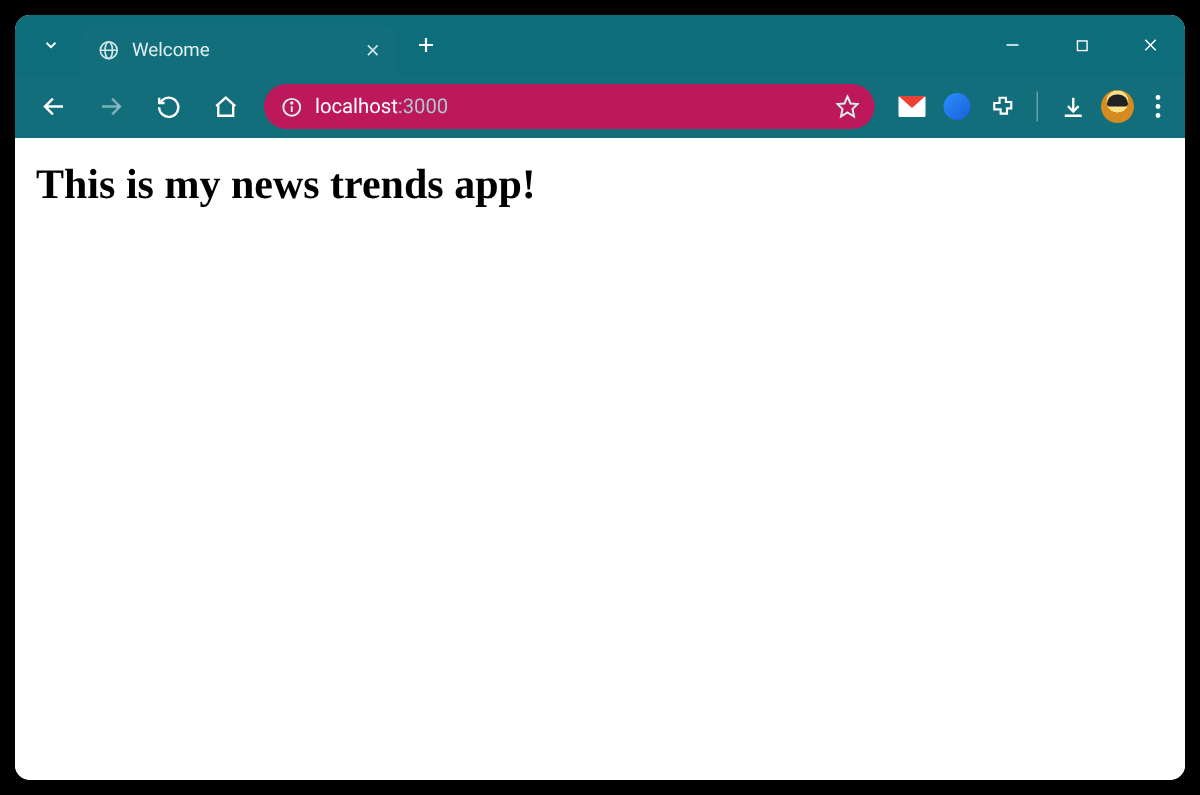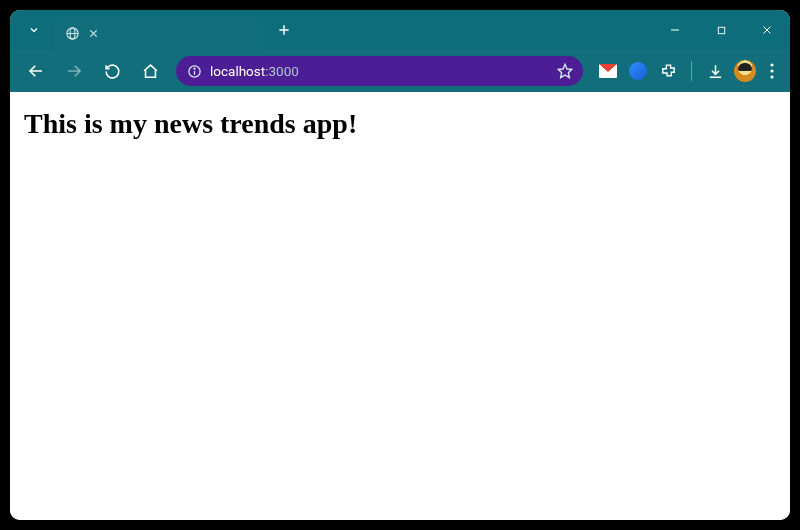--- a/index.html
+++ b/index.html
@@ -94,21 +94,21 @@
     }
     .nav-btn {
       width: 32px; height: 32px;
       display: flex; align-items: center; justify-content: center;
       color: #fff; cursor: pointer; border-radius: 16px;
     }
     .nav-btn.disabled { color: rgba(255,255,255,0.45); cursor: default; }
     .addr-bar {
       flex: 1;
       height: 30px;
-      background: #4c1d95;
+      background: #be185d;
       border-radius: 15px;
       display: flex;
       align-items: center;
       padding: 0 10px;
       gap: 8px;
       margin: 4px 4px;
       justify-content: space-between;
     }
     .addr-info {
       width: 16px; height: 16px;
@@ -199,20 +199,21 @@
         </span>
       </div>
       <div class="tab">
         <span class="globe-icon">
           <svg width="15" height="15" viewBox="0 0 24 24" fill="none" stroke="#cfe6e9" stroke-width="1.8">
             <circle cx="12" cy="12" r="9"></circle>
             <ellipse cx="12" cy="12" rx="4" ry="9"></ellipse>
             <line x1="3" y1="12" x2="21" y2="12"></line>
           </svg>
         </span>
+        <span class="tab-title">Welcome</span>
         <span class="close">
           <svg width="11" height="11" viewBox="0 0 24 24" stroke="currentColor" stroke-width="2.5">
               <line x1="5" y1="5" x2="19" y2="19"></line>
               <line x1="19" y1="5" x2="5" y2="19"></line>
             </svg>
         </span>
       </div>
       <div class="new-tab">
         <svg width="14" height="14" viewBox="0 0 24 24" stroke="currentColor" stroke-width="2.5">
             <line x1="12" y1="4" x2="12" y2="20"></line>

